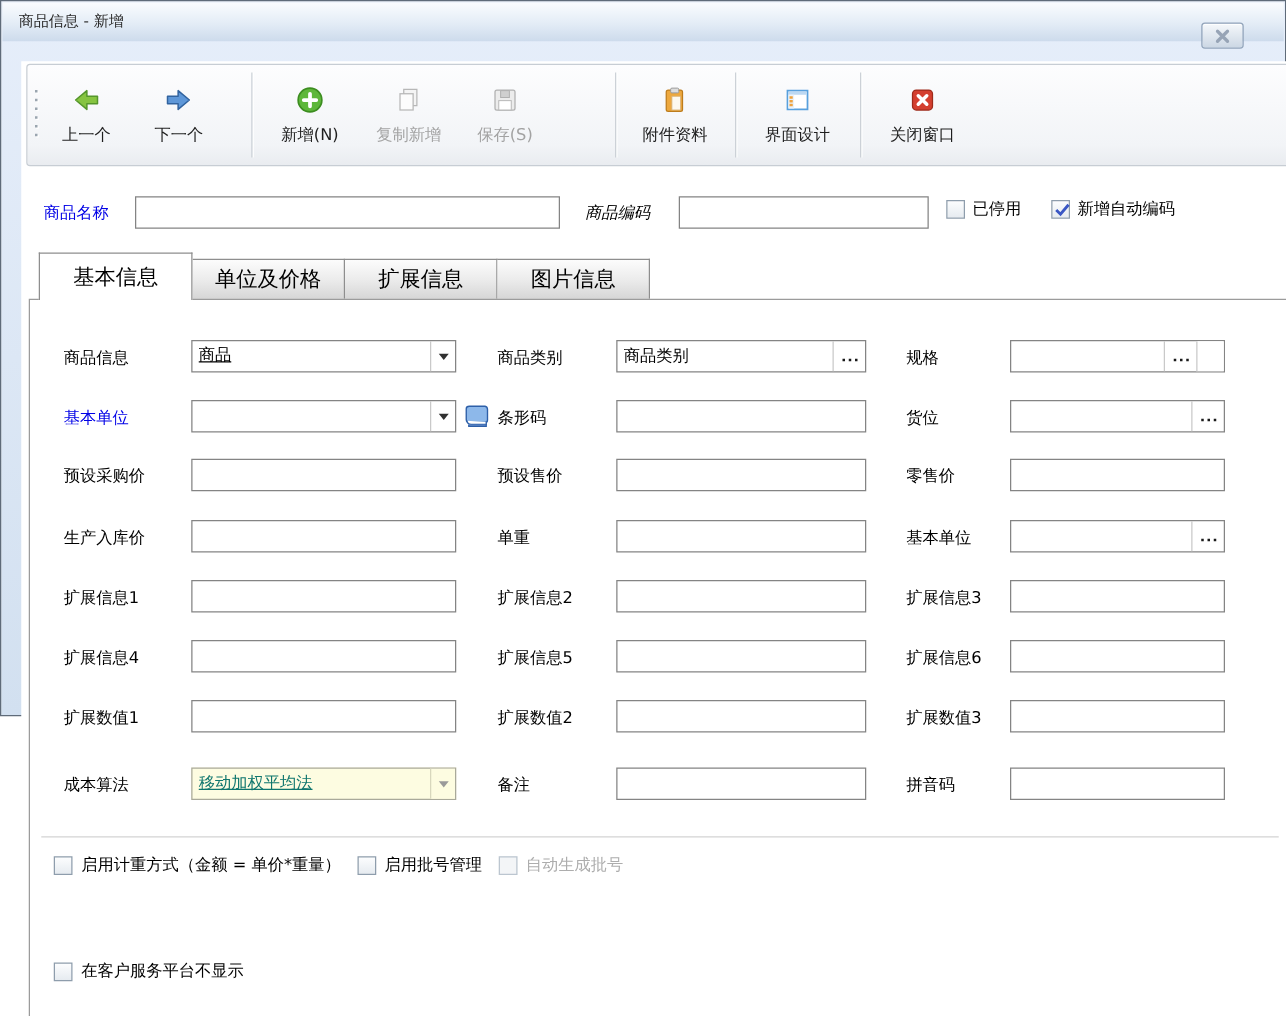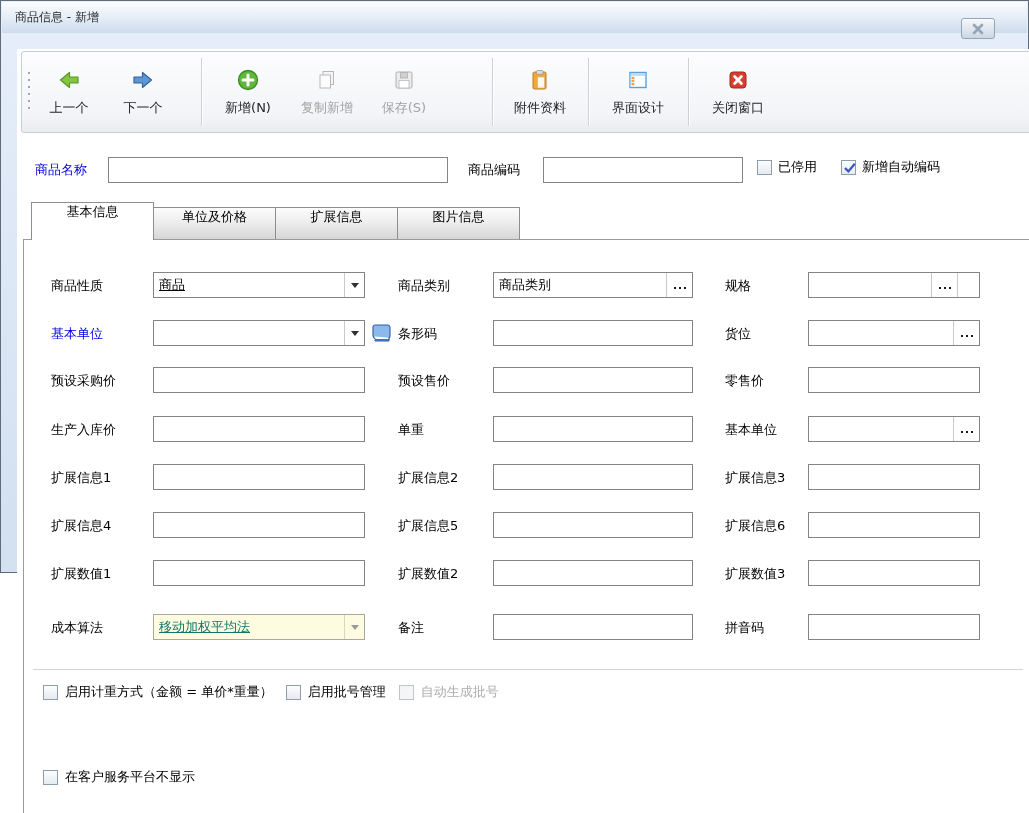--- a/index.html
+++ b/index.html
@@ -43,21 +43,21 @@
         position:relative; flex:0 0 auto; }
   .cb svg { position:absolute; left:0; top:-1px; }
   .cb.disabled { border-color:#bcc6d0; background:#f3f5f7; }
   .optlbl { font-size:13px; }
   .optlbl.disabled { color:#adadad; }
 
   
   .tabs { position:absolute; left:14px; top:153px; display:flex; align-items:flex-end; }
   .tab { width:122px; height:33px; border:1px solid #8e8e8e; border-left-width:0;
          background:linear-gradient(180deg,#fcfcfc 0%,#ececec 50%,#d6d6d6 100%);
-         display:flex; align-items:flex-start; justify-content:center; font-size:13px; }
+         display:flex; align-items:center; justify-content:center; font-size:17px; }
   .tab:first-child { border-left-width:1px; }
   .tab.active { width:123px; height:38px; background:#fff; border-bottom:none;
                 border-left-width:1px; position:relative; z-index:3; }
   .panel { position:absolute; left:6px; top:190px; width:1009px; height:576px;
            border:1px solid #9b9b9b; background:#fff; }
 
   
   .combo { position:absolute; height:26px; border:1px solid #848484; background:#fff; display:flex; }
   .combo .ctext { flex:1; line-height:24px; padding-left:5px; font-size:13px;
                   white-space:nowrap; overflow:hidden;text-decoration:underline; }
@@ -178,21 +178,21 @@
           <rect x="4" y="4" width="16" height="16" rx="3" fill="#d43f2f" stroke="#9e2a1b"></rect>
           <path d="M8.6 8.6 L15.4 15.4 M15.4 8.6 L8.6 15.4" stroke="#ffffff" stroke-width="2.8" stroke-linecap="round"></path>
         </svg>
         <span class="tlabel">关闭窗口</span>
       </div>
     </div>
 
     <span class="lbl blue" style="left:18px;top:112px;">商品名称</span>
     <input class="txt" style="left: 91px; top: 108px; width: 340px;" value="">
 
-    <span class="lbl" style="left:451px;top:112px;">商品编码</span>
+    <span class="lbl" style="left:451px;top:112px;font-style:italic;">商品编码</span>
     <input class="txt" style="left: 526px; top: 108px; width: 200px;" value="">
 
     <div class="cbwrap" style="left:740px;top:109px;">
       <span class="cb"></span>
       <span class="optlbl">已停用</span>
     </div>
     <div class="cbwrap" style="left:824px;top:109px;">
       <span class="cb">
         <svg width="16" height="16" viewBox="0 0 16 16">
           <path d="M3 8 L6.4 11.4 L12.8 3.8" stroke="#3a57c4" stroke-width="2.3" fill="none"></path>
@@ -210,21 +210,21 @@
         </div>
       <div class="tab">
           <span>扩展信息</span>
         </div>
       <div class="tab">
           <span>图片信息</span>
         </div>
     </div>
     <div class="panel"></div>
 
-    <span class="lbl" style="left:34px;top:228px;">商品性质</span>
+    <span class="lbl" style="left:34px;top:228px;">商品信息</span>
     <div class="combo" style="left:136px;top:223px;width:212px;">
       <span class="ctext">商品</span>
       <span class="carrow">
           <span class="tri"></span>
         </span>
     </div>
 
     <span class="lbl" style="left:381px;top:228px;">商品类别</span>
     <div class="lookup" style="left:476px;top:223px;width:200px;">
       <input value="商品类别" style="">

